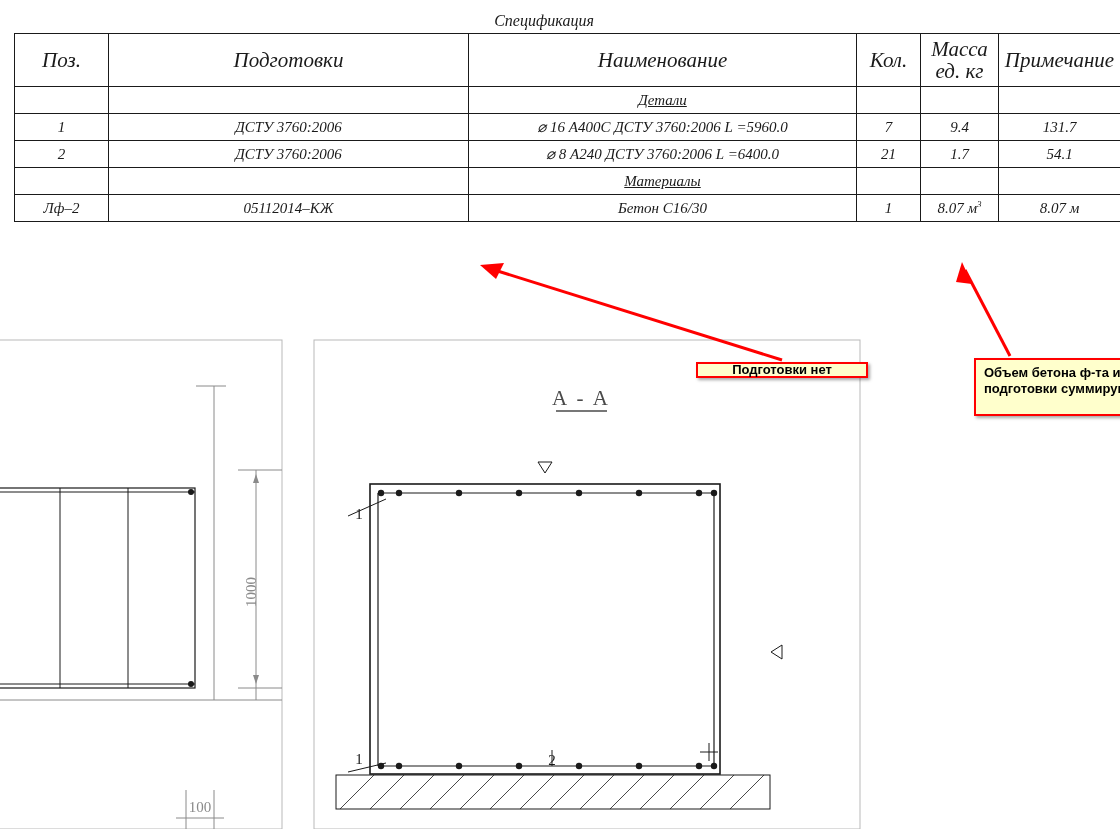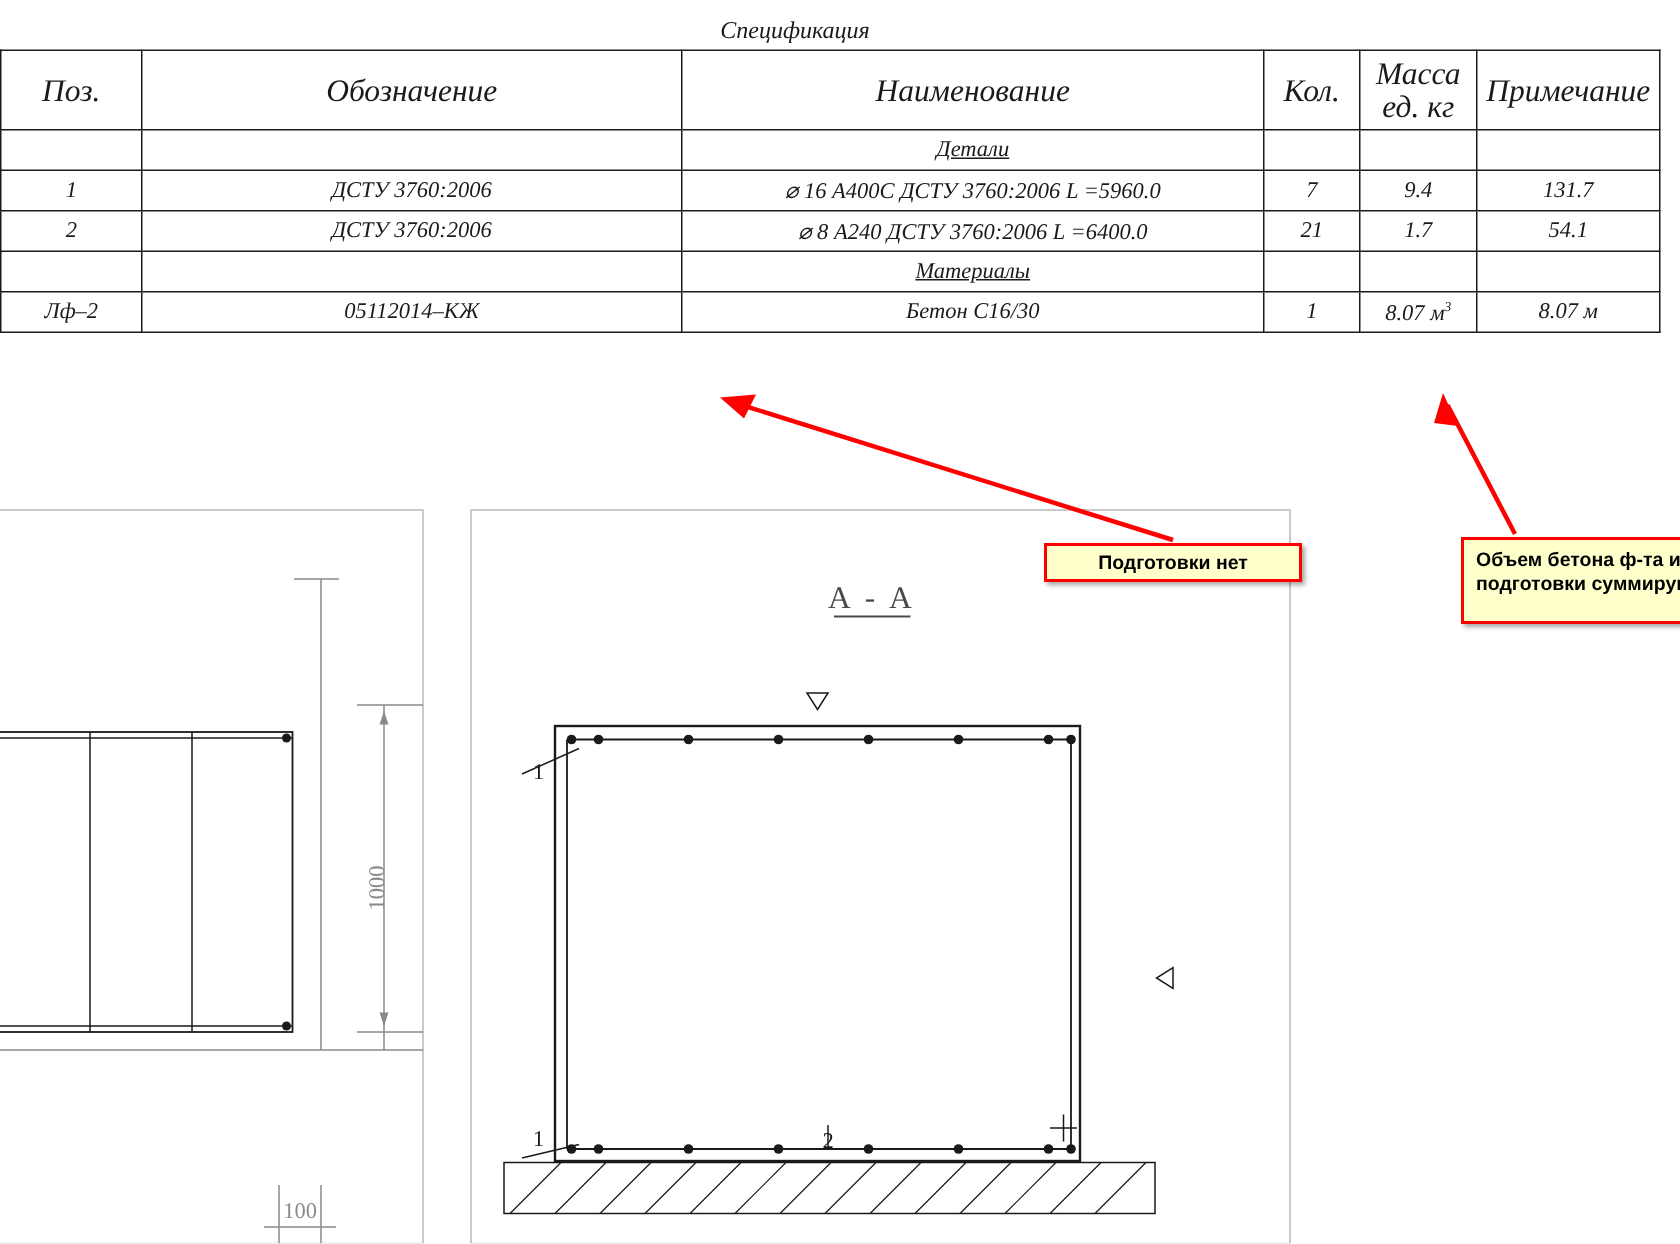--- a/index.html
+++ b/index.html
@@ -11,21 +11,21 @@
     width: 1120px;
     height: 829px;
     position: relative;
     overflow: hidden;
     font-family: "Liberation Sans", sans-serif;
   }
 
   
   .spec-wrap {
     position: absolute;
-    left: 0;
+    left: 14px;
     top: 12px;
     width: 1106px;
   }
   .spec-title {
     text-align: center;
     font-family: "Liberation Serif", serif;
     font-style: italic;
     font-size: 16px;
     color: #1a1a1a;
     padding-bottom: 3px;
@@ -78,21 +78,21 @@
     font-family: "Liberation Sans", sans-serif;
     line-height: 1.25;
     padding: 5px 8px;
     box-shadow: 2px 2px 3px rgba(0,0,0,0.35);
     box-sizing: border-box;
   }
   #callout-prep {
     left: 696px;
     top: 362px;
     width: 172px;
-    height: 26px;
+    height: 16px;
     display: flex;
     align-items: center;
     justify-content: center;
   }
   #callout-volume {
     left: 974px;
     top: 358px;
     width: 186px;
     height: 58px;
   }
@@ -115,21 +115,21 @@
       <col class="c1">
         <col class="c2">
         <col class="c3">
         <col class="c4">
         <col class="c5">
         <col class="c6">
     </colgroup>
     <tbody>
       <tr class="head">
         <td>Поз.</td>
-        <td>Обозначение</td>
+        <td>Подготовки</td>
         <td>Наименование</td>
         <td>Кол.</td>
         <td>
           <div>Масса</div>
           <div>ед. кг</div>
         </td>
         <td>Примечание</td>
       </tr>
 
       <tr>

